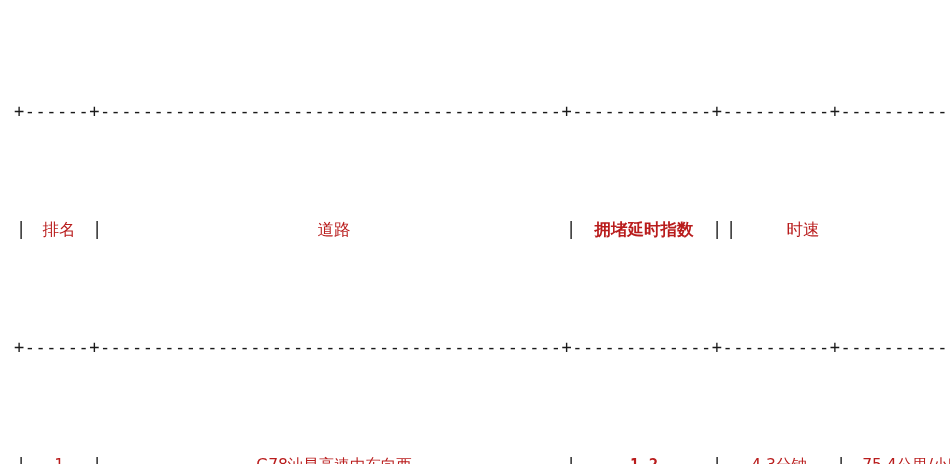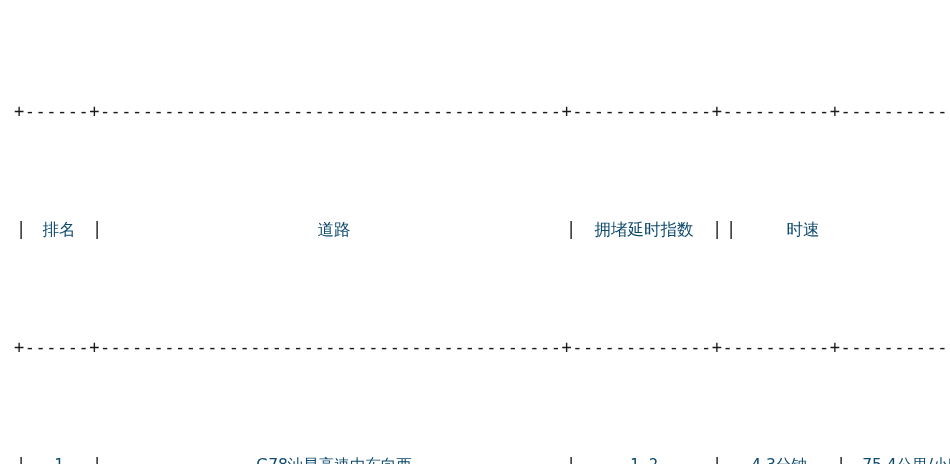--- a/index.html
+++ b/index.html
@@ -33,29 +33,29 @@
     text-align: center;
     color: #1a1a1a;
   }
   .cell {
     flex: 0 0 auto;
     text-align: center;
     overflow: hidden;
     white-space: nowrap;
     font-family: "DejaVu Sans", "Liberation Sans", sans-serif;
     font-size: 15.5px;
-    color: #0c4a6e;
+    color: #b91c1c;
   }
   .cell.num {
     font-family: "DejaVu Sans Mono", "Liberation Mono", monospace;
     font-size: 15.5px;
   }
   .c-rank  { width: 62px; }
   .c-road  { width: 460px; }
-  .c-index { width: 132px; }
+  .c-index { width: 132px; font-weight: bold; }
   .c-dur   { width: 110px; }
   .c-speed { width: 130px; }
   .bar     { width: 14px; }
   .head .cell {
     font-size: 16.5px;
   }
   .rule-line {
     font-family: "DejaVu Sans Mono", "Liberation Mono", monospace;
     font-size: 17px;
     line-height: 29.5px;

